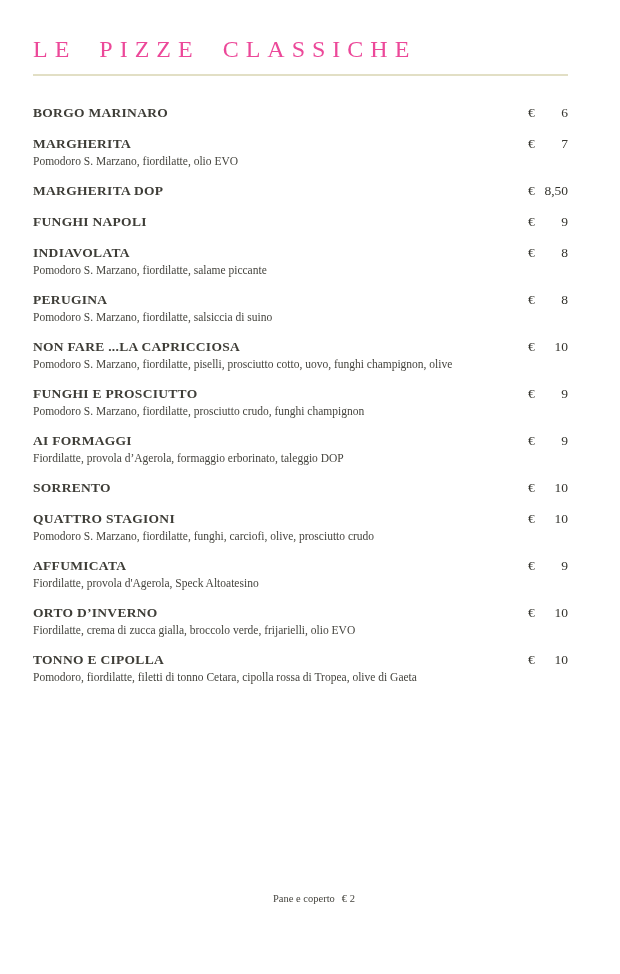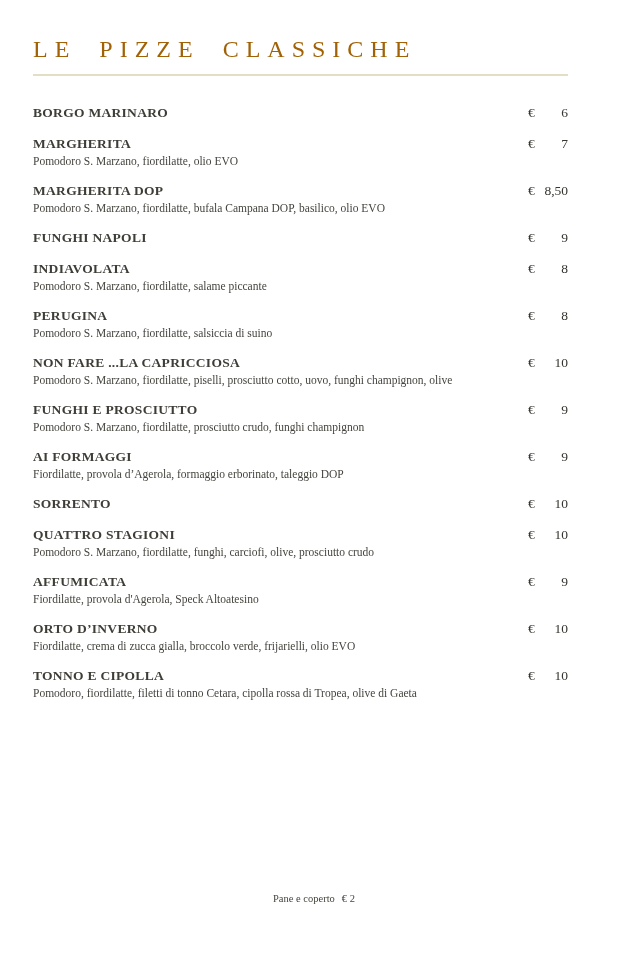--- a/index.html
+++ b/index.html
@@ -11,21 +11,21 @@
     background: #ffffff;
     font-family: "Liberation Serif", "DejaVu Serif", serif;
     overflow: hidden;
   }
   .content { padding: 36px 52px 0 33px; }
   .menu-title {
     font-size: 24px;
     font-weight: 400;
     letter-spacing: 7px;
     word-spacing: 10px;
-    color: #a16207;
+    color: #ec4899;
     white-space: nowrap;
   }
   .divider {
     height: 2px;
     background: #e2dfc5;
     margin-top: 11px;
   }
   .items { margin-top: 28px; }
   .item { margin-bottom: 14px; }
   .item-row {
@@ -99,21 +99,20 @@
       </div>
 
       <div class="item">
         <div class="item-row">
           <span class="item-name">MARGHERITA DOP</span>
           <span class="item-price">
               <span>€</span>
               <span>8,50</span>
             </span>
         </div>
-        <div class="item-desc">Pomodoro S. Marzano, fiordilatte, bufala Campana DOP, basilico, olio EVO</div>
       </div>
 
       <div class="item">
         <div class="item-row">
           <span class="item-name">FUNGHI NAPOLI</span>
           <span class="item-price">
               <span>€</span>
               <span>9</span>
             </span>
         </div>

